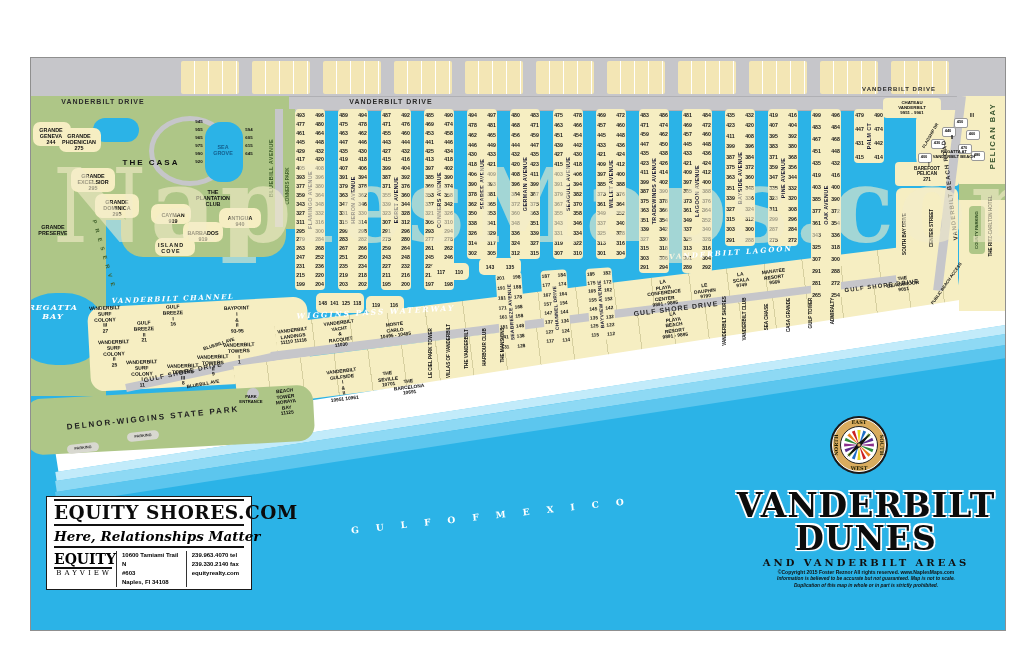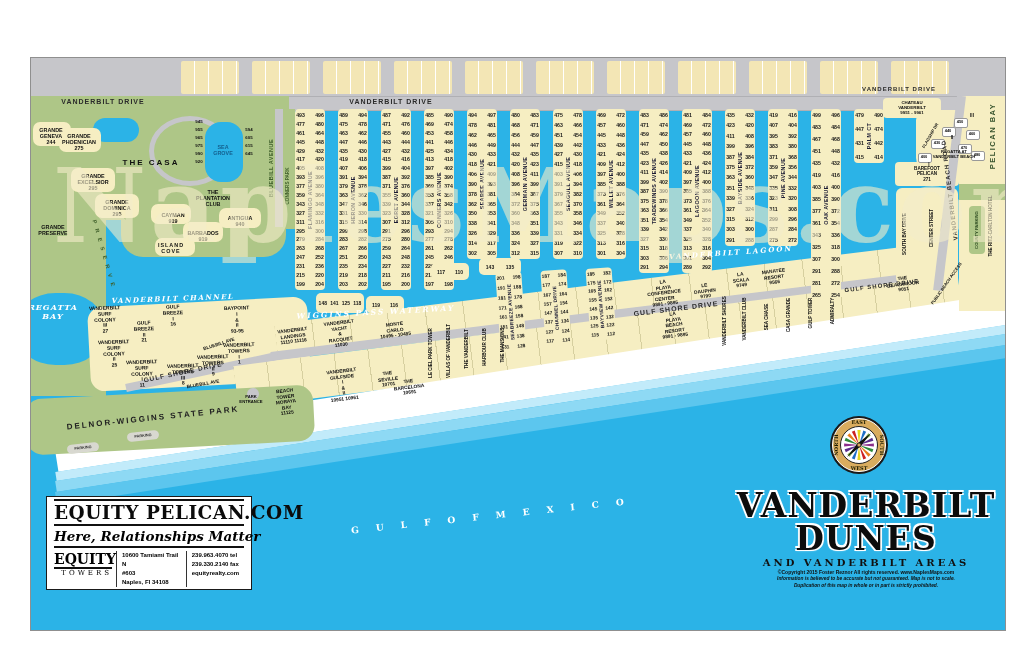--- a/index.html
+++ b/index.html
@@ -989,26 +989,26 @@
     <div class="title-big" style="left:835px;top:447px;z-index:50;">VANDERBILT</div>
     <div class="title-big" style="left:835px;top:480px;z-index:50;">DUNES</div>
     <div class="title-sub" style="left:835px;top:504px;z-index:50;">AND VANDERBILT AREAS</div>
     <div class="copy" style="left:835px;top:511px;z-index:50;">
       <div>©Copyright 2015 Foster Reznor  All rights reserved.  www.NaplesMaps.com</div>
       <div class="it">Information is believed to be accurate but not guaranteed. Map is not to scale.</div>
       <div class="it">Duplication of this map in whole or in part is strictly prohibited.</div>
     </div>
 
     <div class="realty" style="left:15px;top:438px;width:206px;">
-      <div class="brand">EQUITY PELICAN.COM</div>
+      <div class="brand">EQUITY SHORES.COM</div>
       <div class="tag">Here, Relationships Matter</div>
       <div class="row">
         <div class="logo">
           <div class="lt">EQUITY</div>
-          <div class="lb">TOWERS</div>
+          <div class="lb">BAYVIEW</div>
         </div>
         <div class="info">
           <div>10600 Tamiami Trail N</div>
           <div>#603</div>
           <div>Naples, Fl 34108</div>
         </div>
         <div class="info">
           <div>239.963.4070 tel</div>
           <div>239.330.2140 fax</div>
           <div>equityrealty.com</div>

